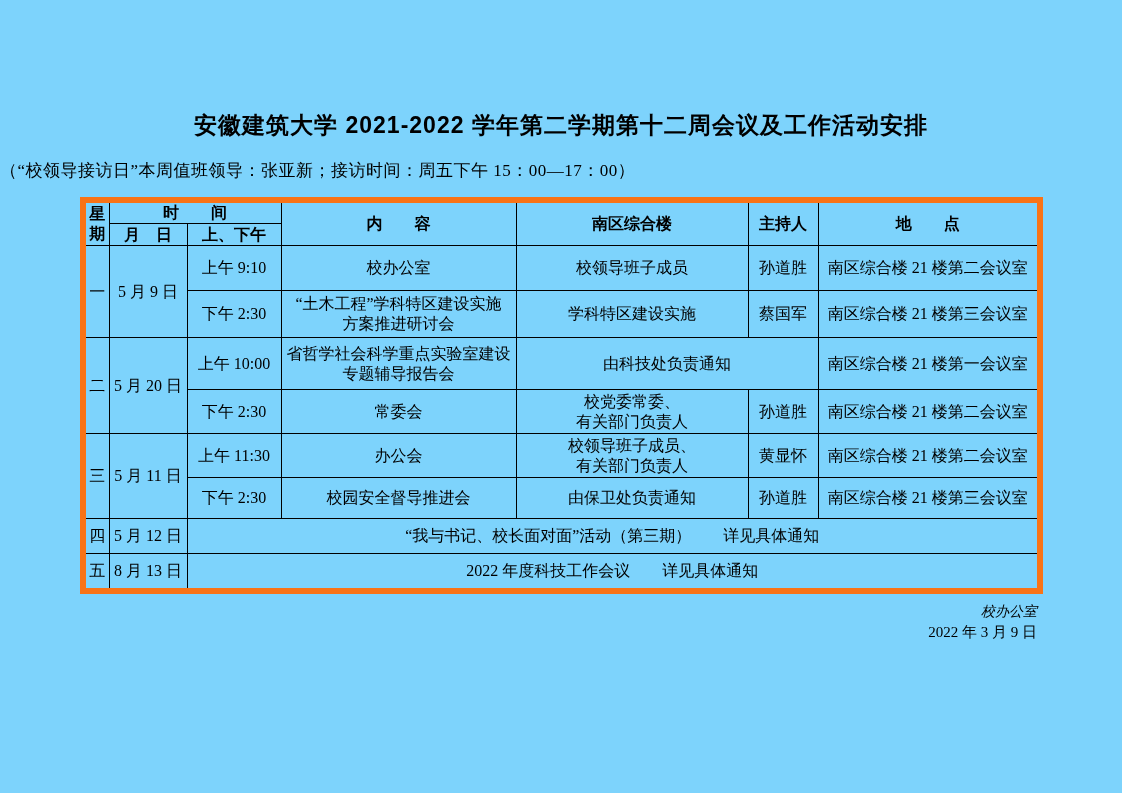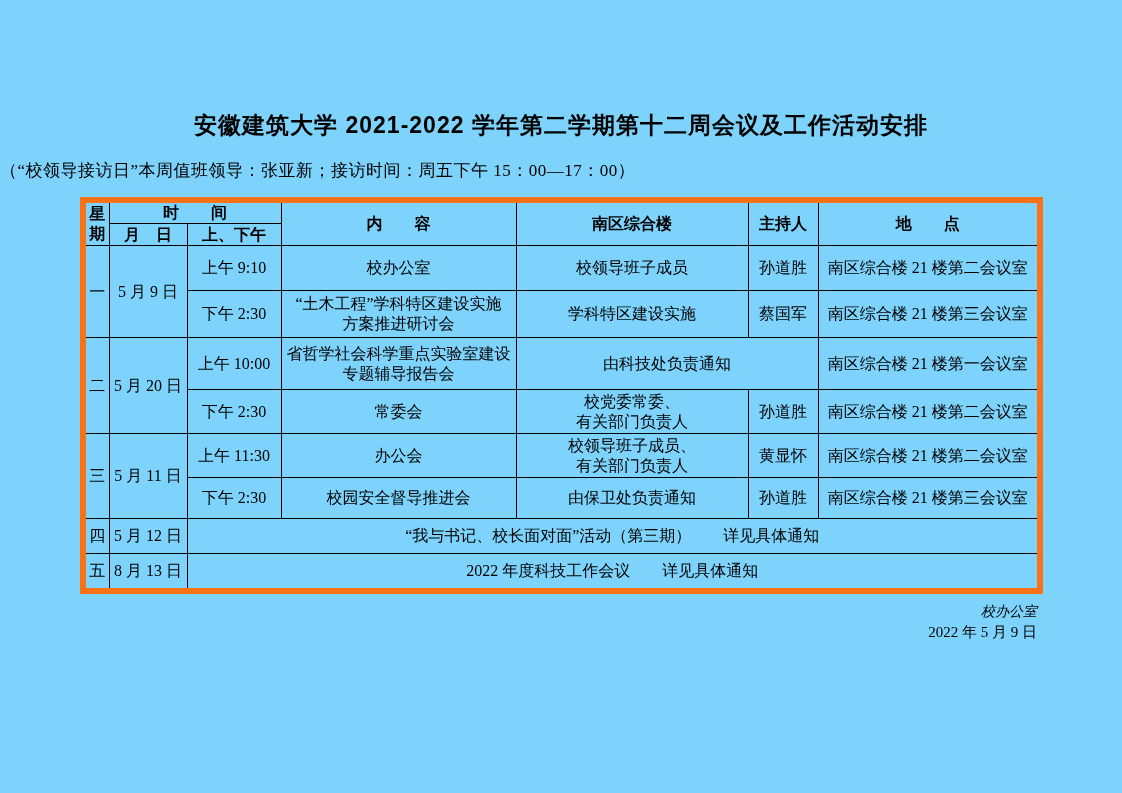--- a/index.html
+++ b/index.html
@@ -136,16 +136,16 @@
     <tr class="r-5">
       <td class="weekday">五</td>
       <td class="nowrap">8 月 13 日</td>
       <td colspan="5">2022 年度科技工作会议　　详见具体通知</td>
     </tr>
   </tbody>
     </table>
 
   <div class="doc-footer">
     <div class="sig-name">校办公室</div>
-    <div class="sig-date">2022 年 5 月 9 日</div>
+    <div class="sig-date">2022 年 3 月 9 日</div>
   </div>
 
 </div>
 
 </body></html>

